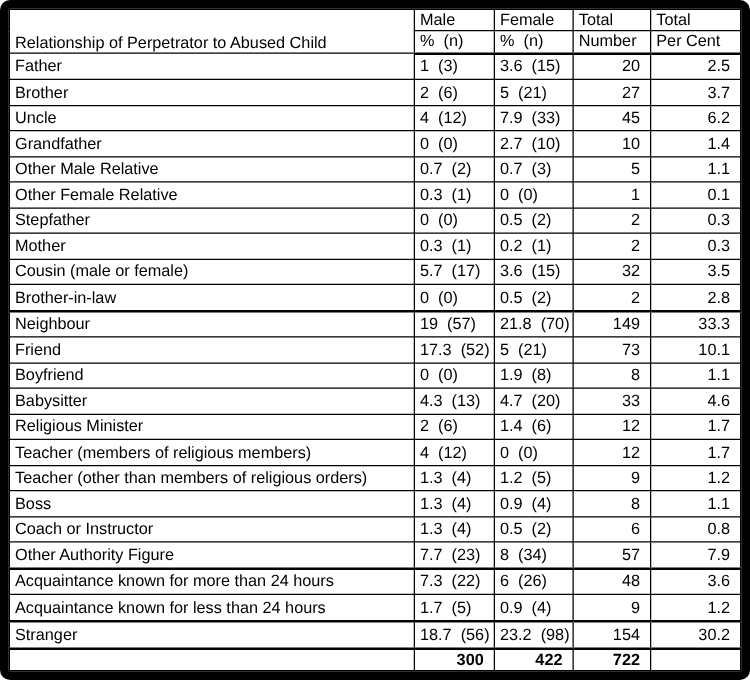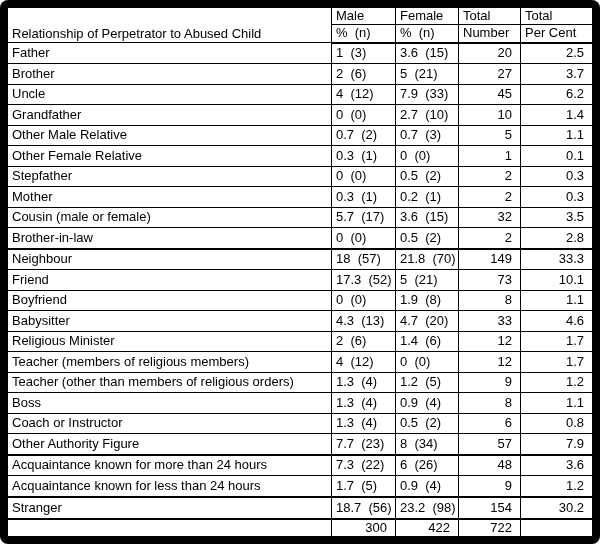--- a/index.html
+++ b/index.html
@@ -45,21 +45,21 @@
   }
   td.num {
     text-align: right;
     padding-right: 8px;
   }
   tr.group-start td {
     border-top-width: 2px;
   }
   tfoot td {
     border-top-width: 2px;
-    font-weight: normal;
+    font-weight: bold;
   }
 </style>
 </head>
 <body>
 
 <div class="frame">
   <table>
     <colgroup>
       <col style="width:324px">
       <col style="width:64px">
@@ -148,21 +148,21 @@
         </tr>
         <tr>
           <td>Brother-in-law</td>
           <td>0  (0)</td>
           <td>0.5  (2)</td>
           <td class="num">2</td>
           <td class="num">2.8</td>
         </tr>
         <tr class="group-start">
           <td>Neighbour</td>
-          <td>18  (57)</td>
+          <td>19  (57)</td>
           <td>21.8  (70)</td>
           <td class="num">149</td>
           <td class="num">33.3</td>
         </tr>
         <tr>
           <td>Friend</td>
           <td>17.3  (52)</td>
           <td>5  (21)</td>
           <td class="num">73</td>
           <td class="num">10.1</td>

